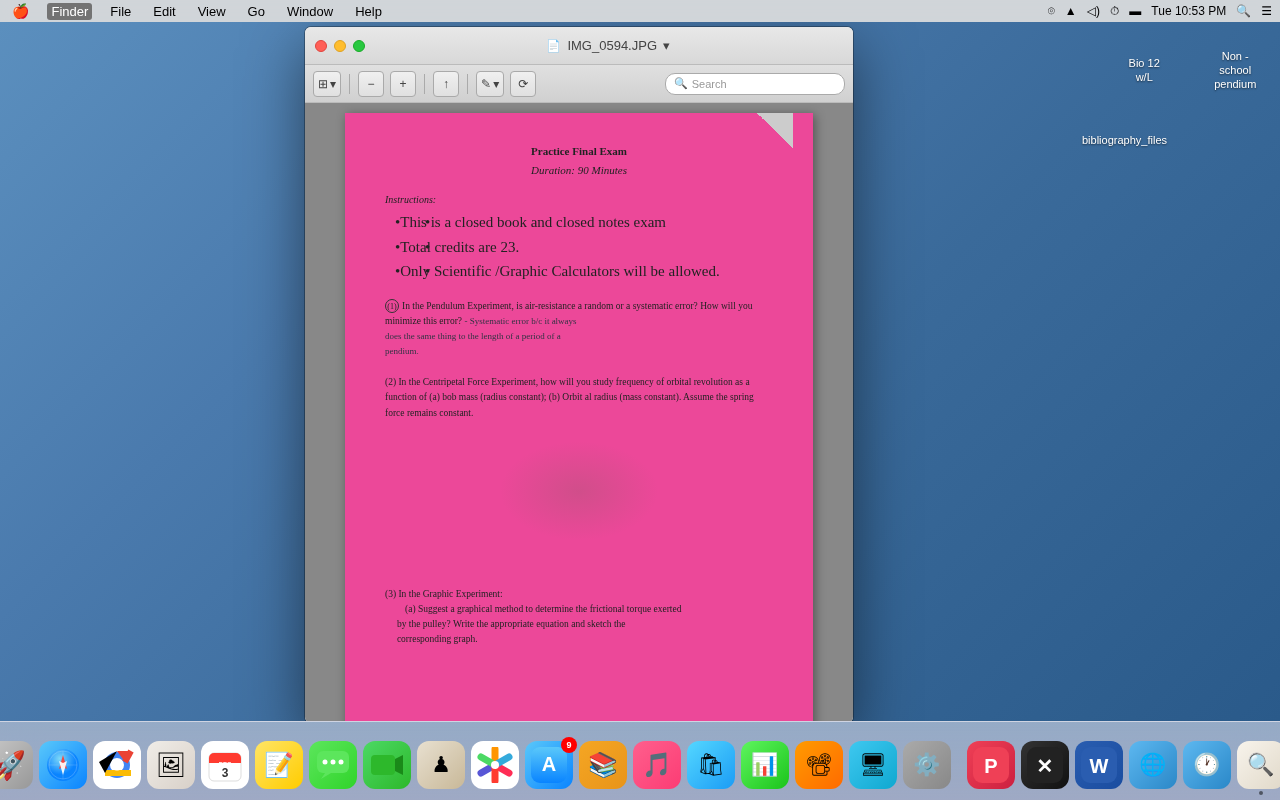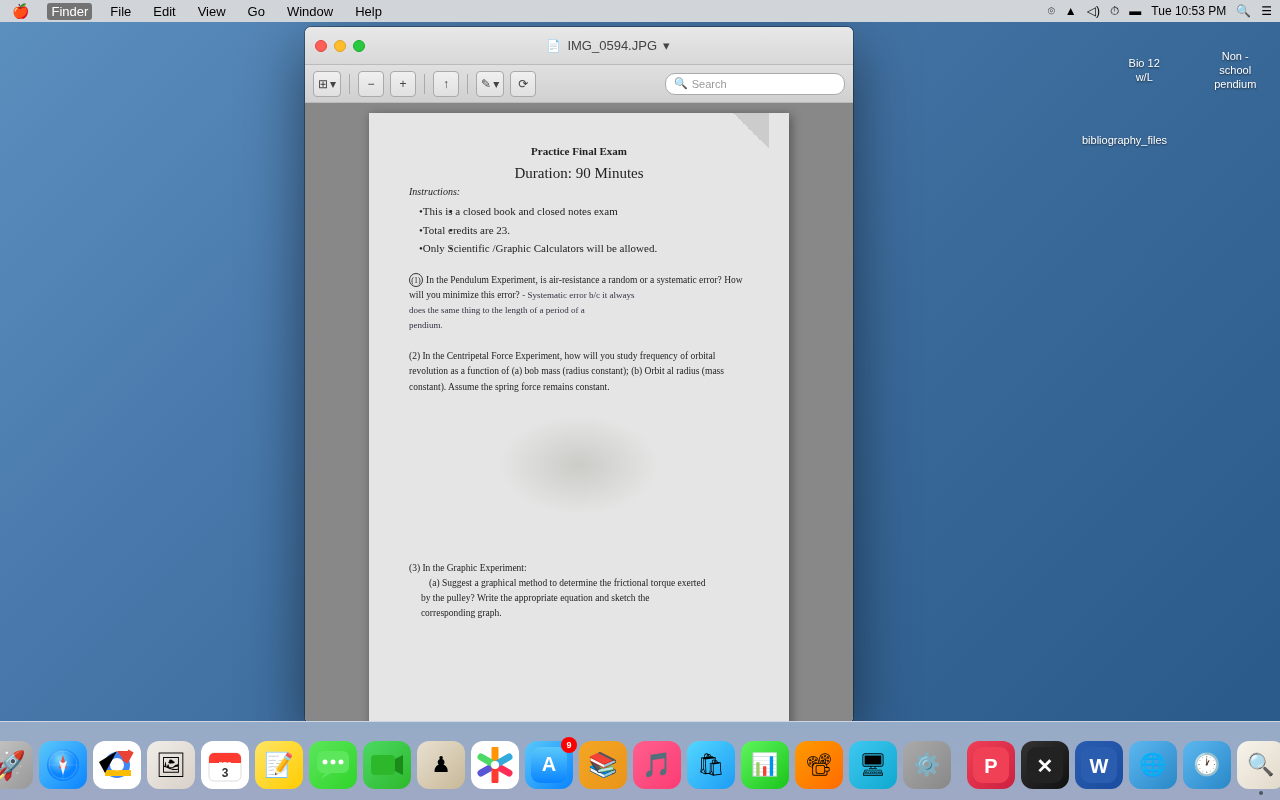--- a/index.html
+++ b/index.html
@@ -221,23 +221,23 @@
       overflow: hidden;
       position: relative;
       display: flex;
       align-items: flex-start;
       justify-content: center;
       padding: 10px;
     }
 
     
     .document-page {
-      width: 420px;
+      width: 468px;
       min-height: 660px;
-      background: #e5e5e5;
+      background: #ec4899;
       box-shadow: 2px 2px 10px rgba(0,0,0,0.4);
       position: relative;
       font-family: "Times New Roman", Times, serif;
       overflow: hidden;
     }
 
     
     .page-top-corner {
       position: absolute;
       top: 0;
@@ -255,30 +255,32 @@
     }
 
     .doc-title {
       text-align: center;
       font-size: 11px;
       font-weight: bold;
       margin-bottom: 2px;
     }
     .doc-subtitle {
       text-align: center;
-      font-size: 15px;
+      font-size: 11px;
+      margin-bottom: 14px;
+      font-style: italic;
     }
 
     .doc-instructions-title {
       font-size: 10px;
       font-style: italic;
       margin-bottom: 4px;
     }
     .doc-instruction-item {
-      font-size: 11px;
+      font-size: 15px;
       margin-bottom: 2px;
       padding-left: 10px;
     }
     .doc-instruction-item::before {
       content: "•";
       position: absolute;
       left: 40px;
     }
     .doc-instruction-item {
       position: relative;

